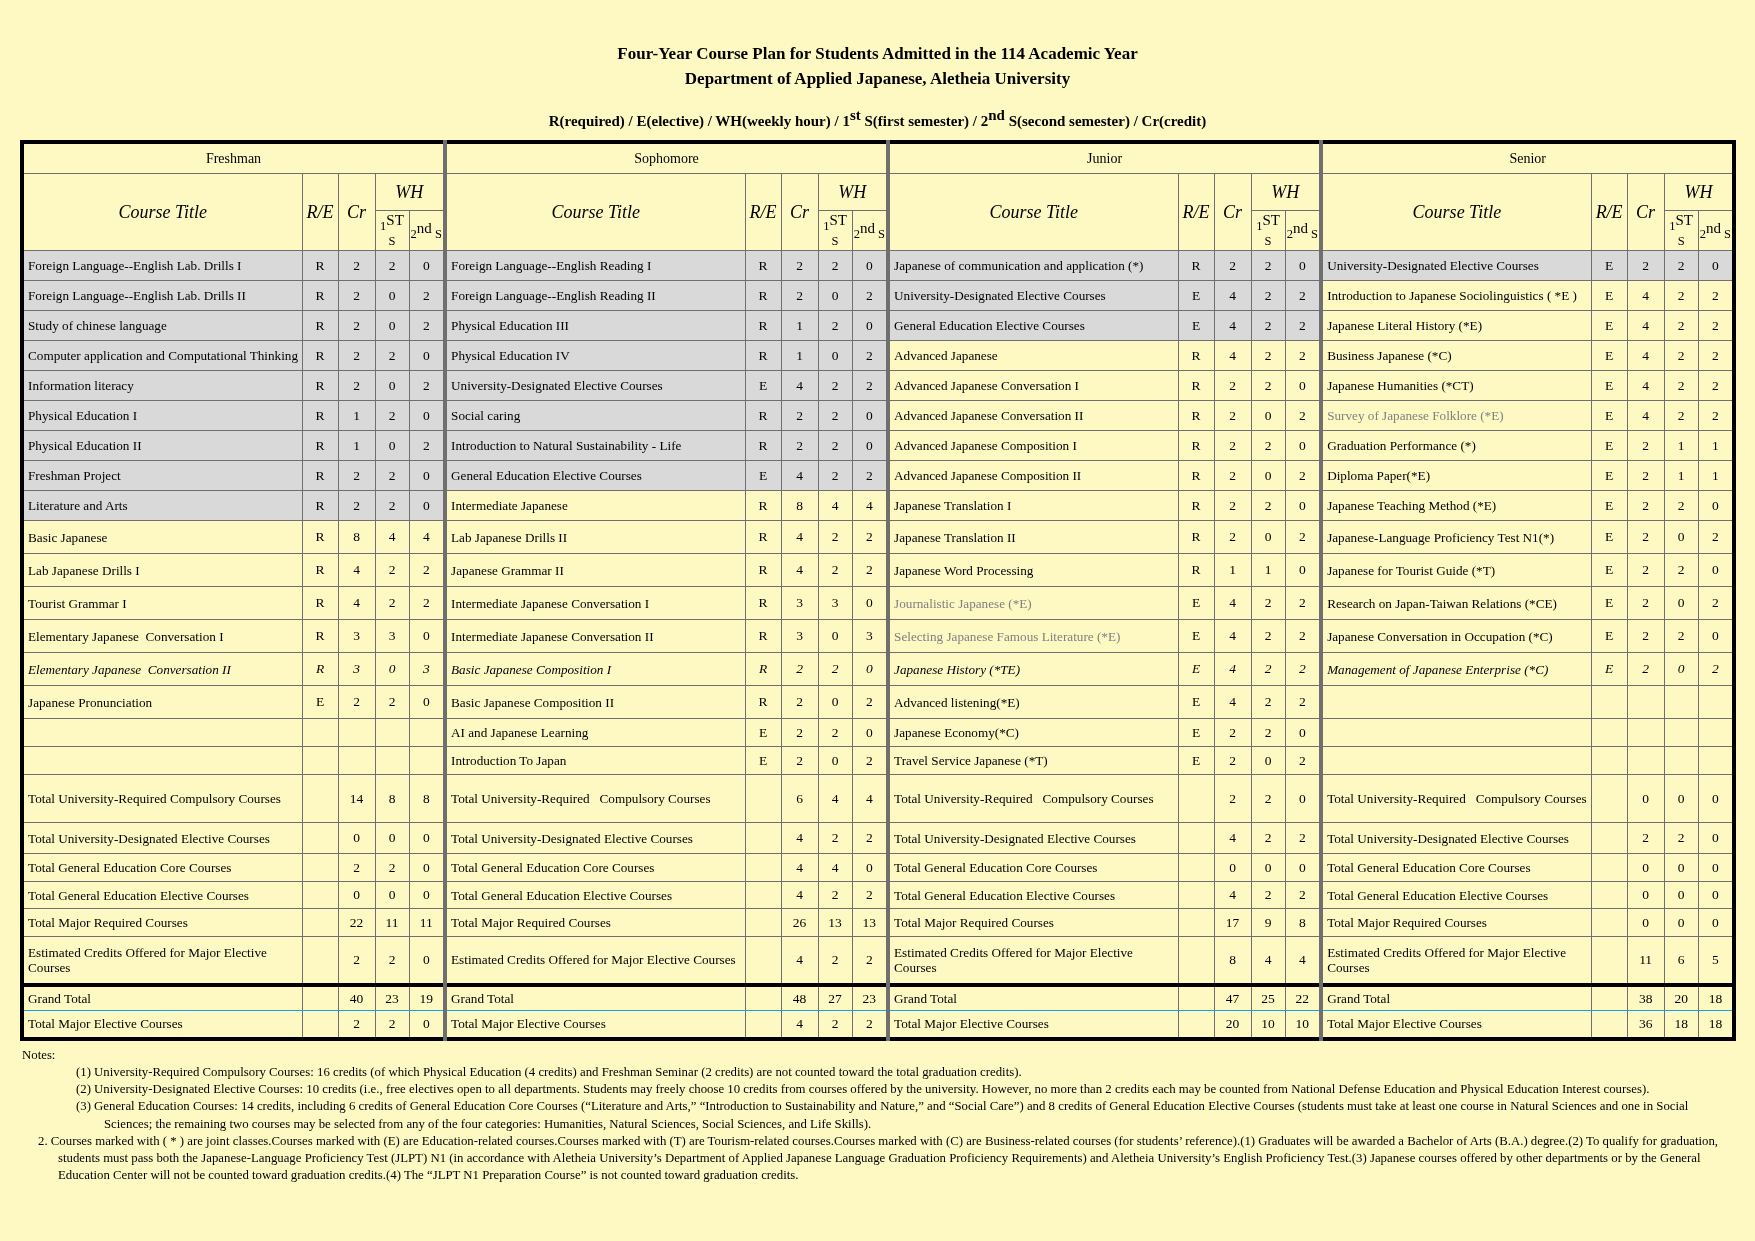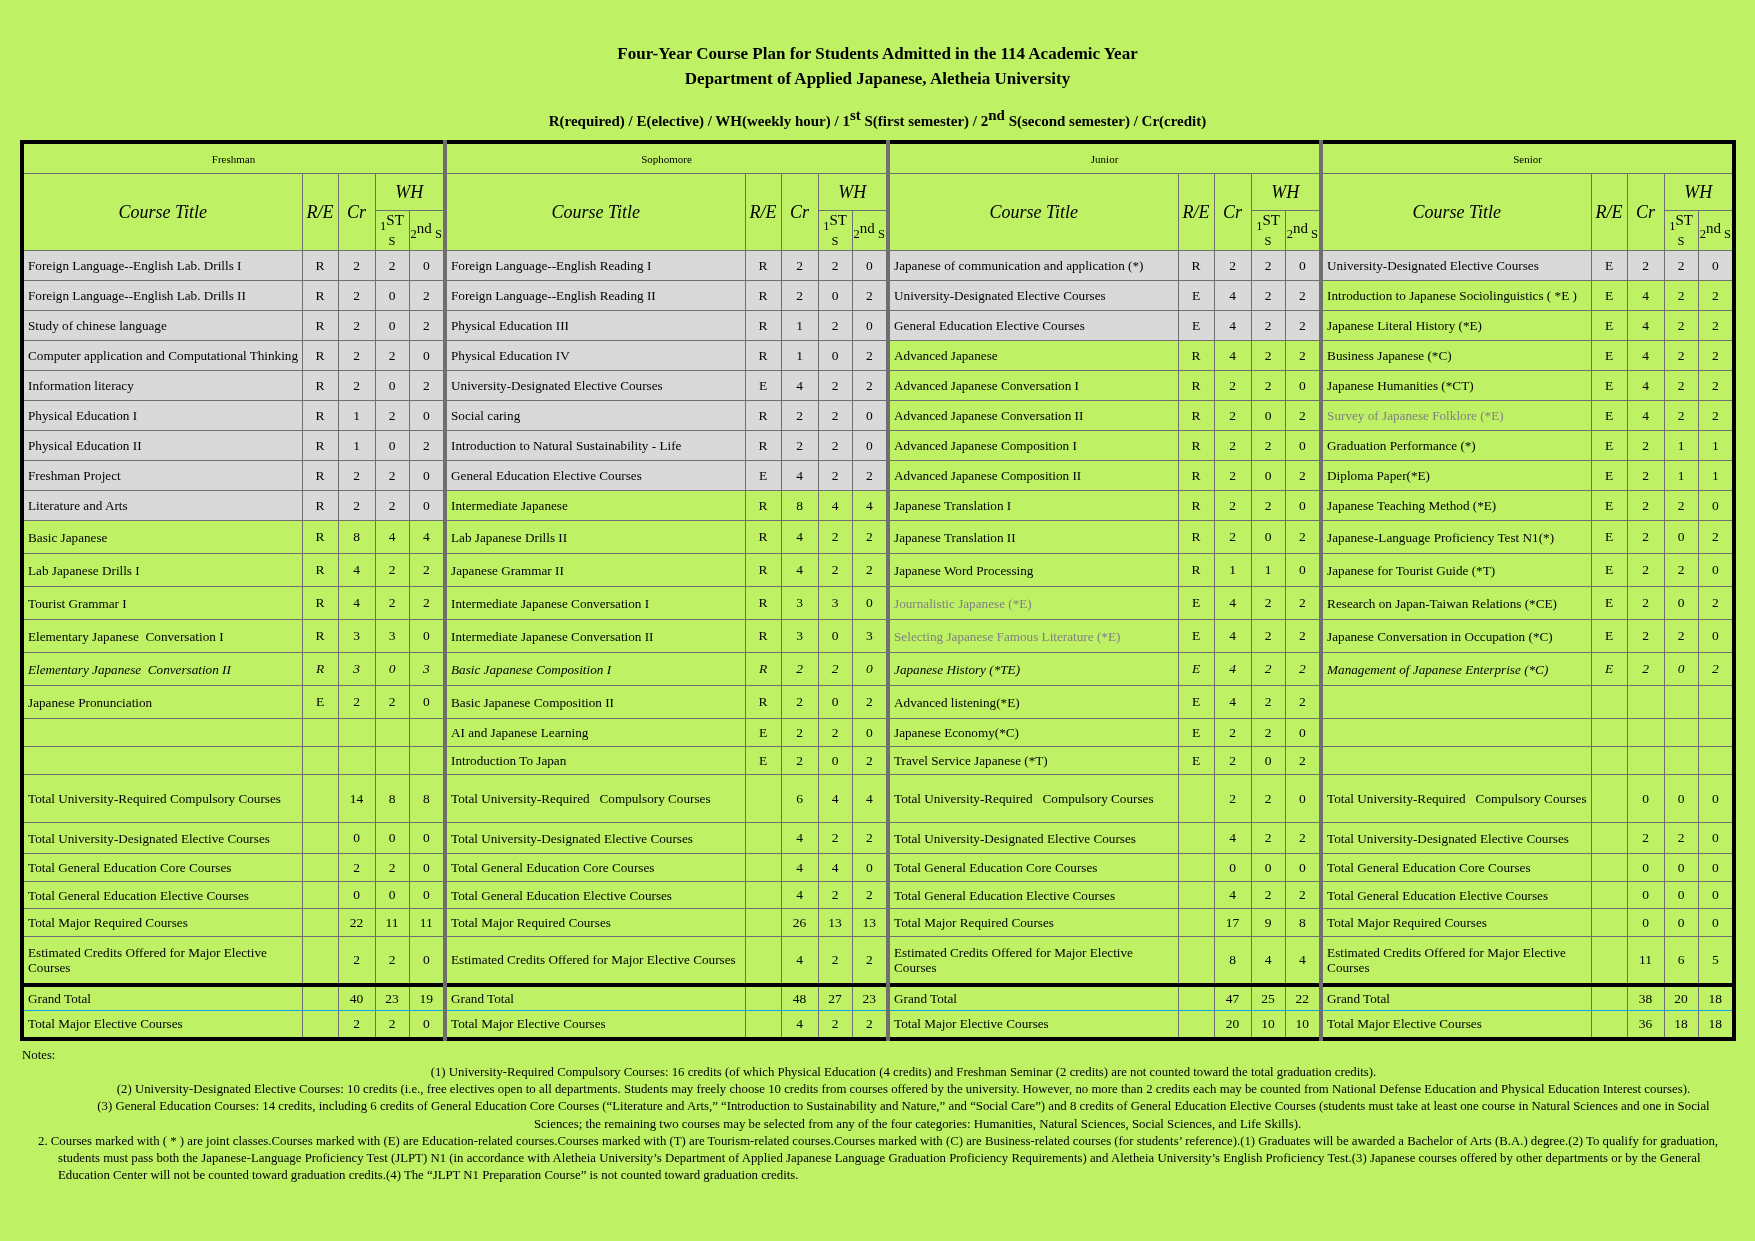--- a/index.html
+++ b/index.html
@@ -1,45 +1,45 @@
 <!DOCTYPE html>
 <html><head>
 <meta charset="utf-8">
 <style>
   html,body { margin:0; padding:0; background:#ffffff; }
   .page {
-    position:relative; width:1755px; height:1241px; background:#bef264;
+    position:relative; width:1755px; height:1241px; background:#fef9c3;
     font-family:"Liberation Serif","DejaVu Serif",serif; color:#000; overflow:hidden;
   }
   .header-block { text-align:center; padding-top:42px; }
   .title1, .title2 { font-weight:bold; font-size:17px; line-height:1.45; }
   .legend { font-weight:bold; font-size:15px; margin-top:16px; }
   .legend sup, .sub-th sup { font-size:15px; }
   table.plan {
     border-collapse:collapse; table-layout:fixed;
     width:1714px; margin:10px 20px 0 20px;
     border:4px solid #000;
   }
   table.plan th, table.plan td {
     border:1px solid #6f6f6f; font-weight:normal;
     overflow:hidden; vertical-align:middle;
   }
-  th.sec-name { font-size:11px; height:27px; }
+  th.sec-name { font-size:14px; height:27px; }
   th.colhead { font-size:18px;font-style:italic; }
   th.sub-th { font-size:12.5px; height:26px; }
   td.tl { text-align:left; padding:1px 2px 1px 4px; font-size:13.2px; line-height:1.18; }
   td.num { text-align:center; font-size:13.5px; padding:0 1px; }
   .g { background:#d9d9d9; }
   .dim { color:#808080; }
   .sec-start { border-left:4px solid #6f6f6f !important; }
   tr.grand td { border-top:4px solid #000; border-bottom:1px solid #0ea5e9; }
   .notes { margin:6px 24px 0 22px; font-size:12.8px; line-height:1.34; }
   .notes-heading { }
   .note-lvl1 { padding-left:36px; text-indent:-20px; }
-  .note-lvl2 { padding-left:82px; text-indent:-28px;text-align:center; }
+  .note-lvl2 { padding-left:82px; text-indent:-28px; }
 </style>
 </head>
 <body>
 
 <div class="page">
   <div class="header-block">
     <div class="title1">Four-Year Course Plan for Students Admitted in the 114 Academic Year</div>
     <div class="title2">Department of Applied Japanese, Aletheia University</div>
     <div class="legend">R(required) / E(elective) / WH(weekly hour) / 1<sup>st</sup> S(first semester) / 2<sup>nd</sup> S(second semester) / Cr(credit)</div>
   </div>

